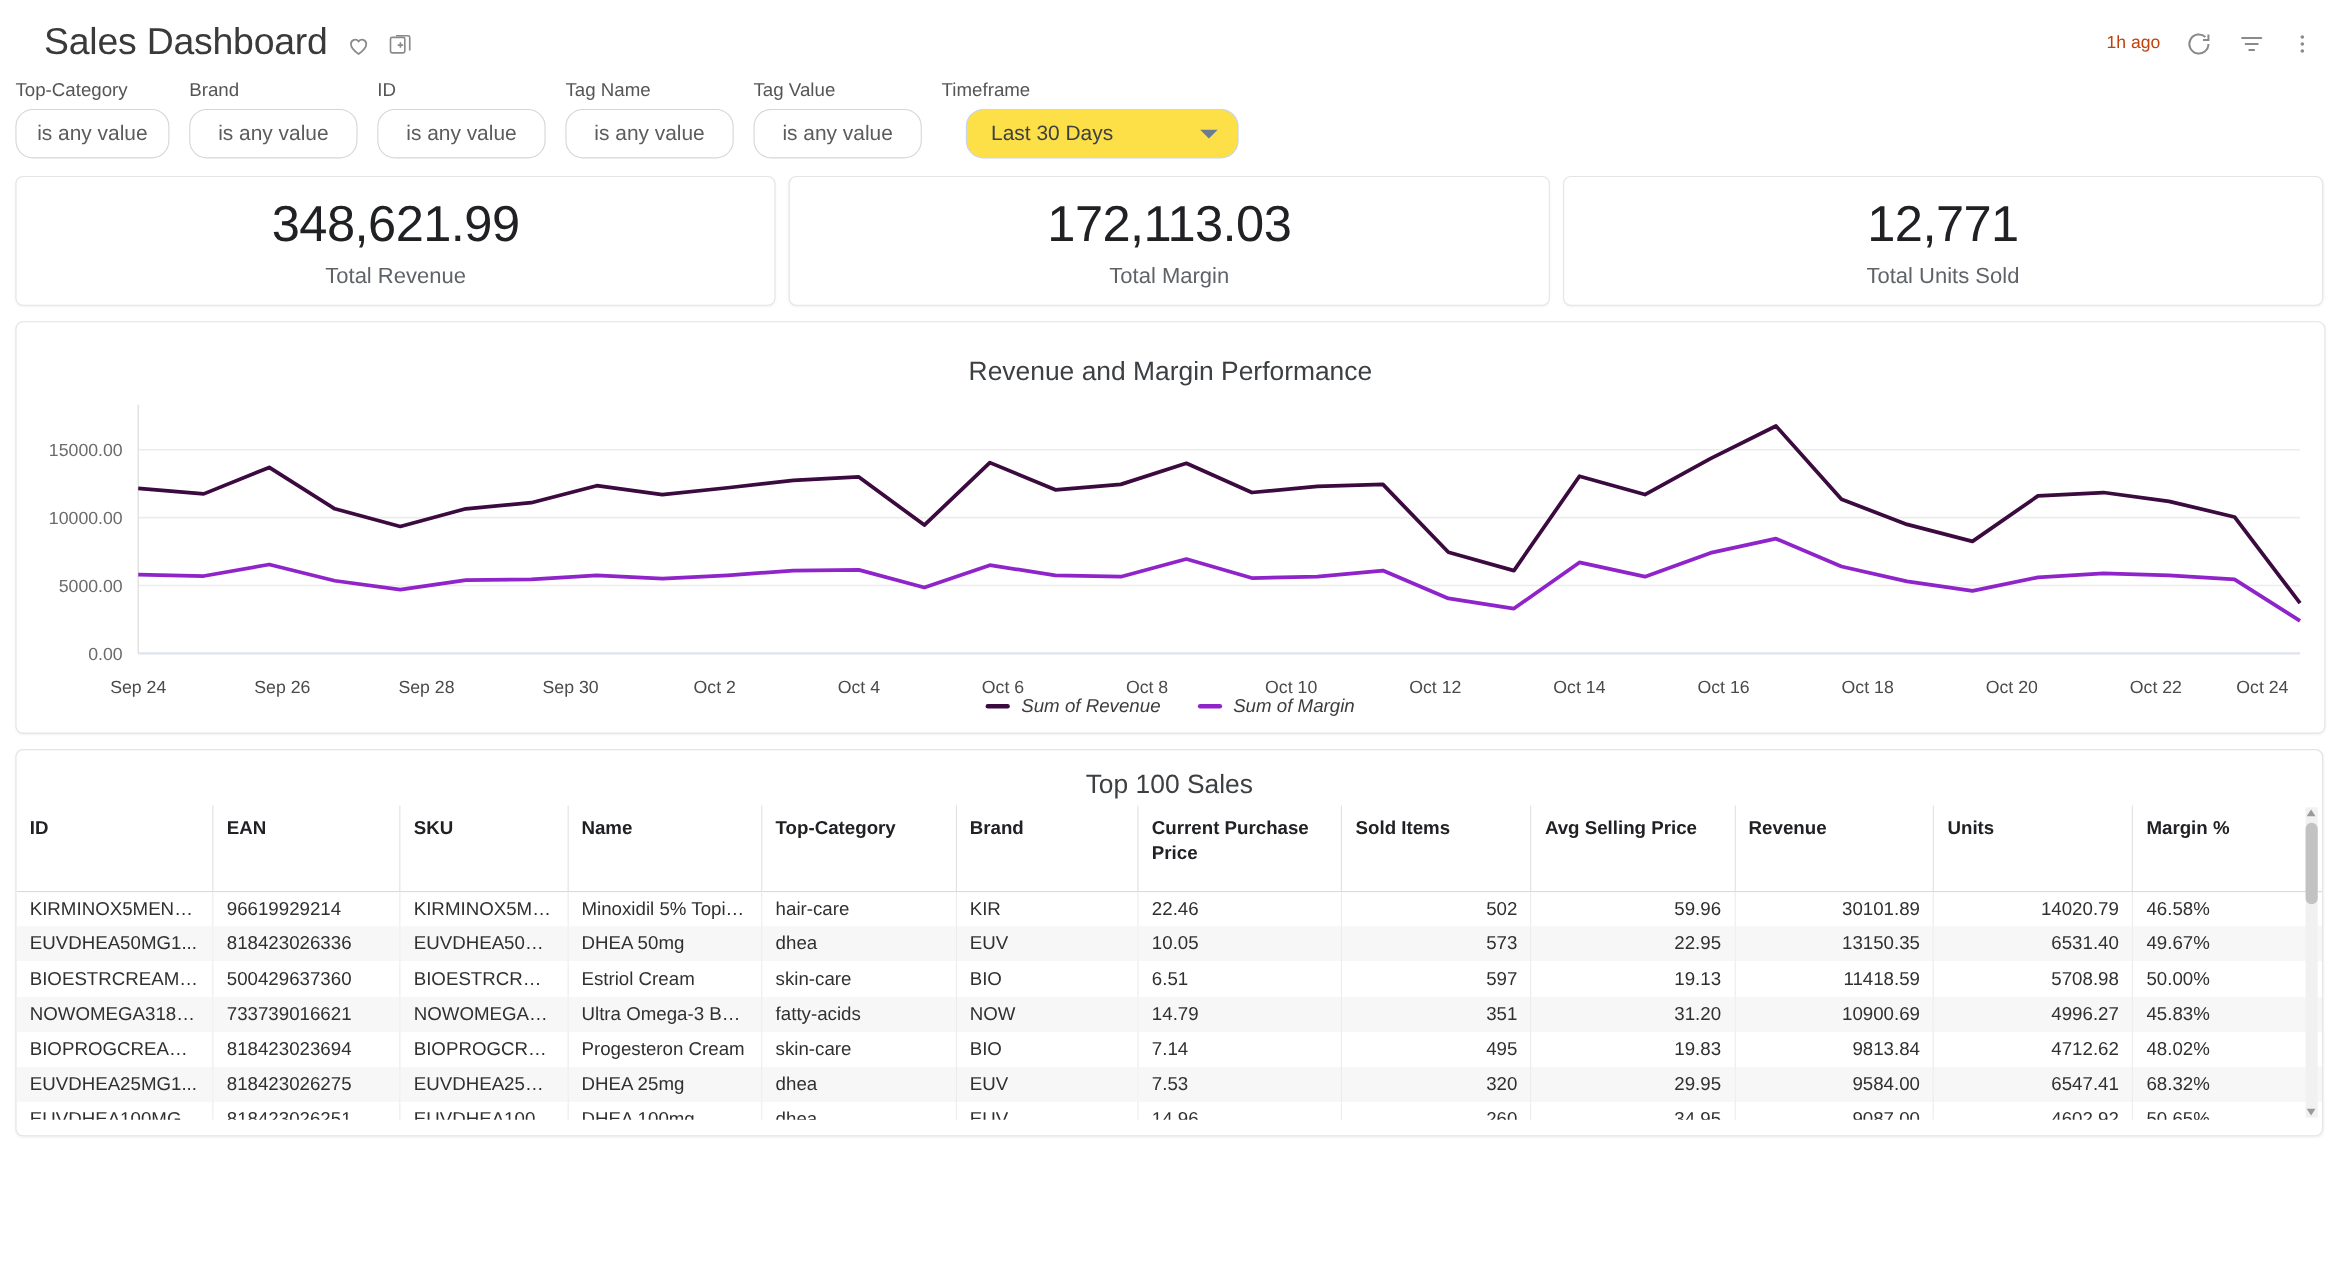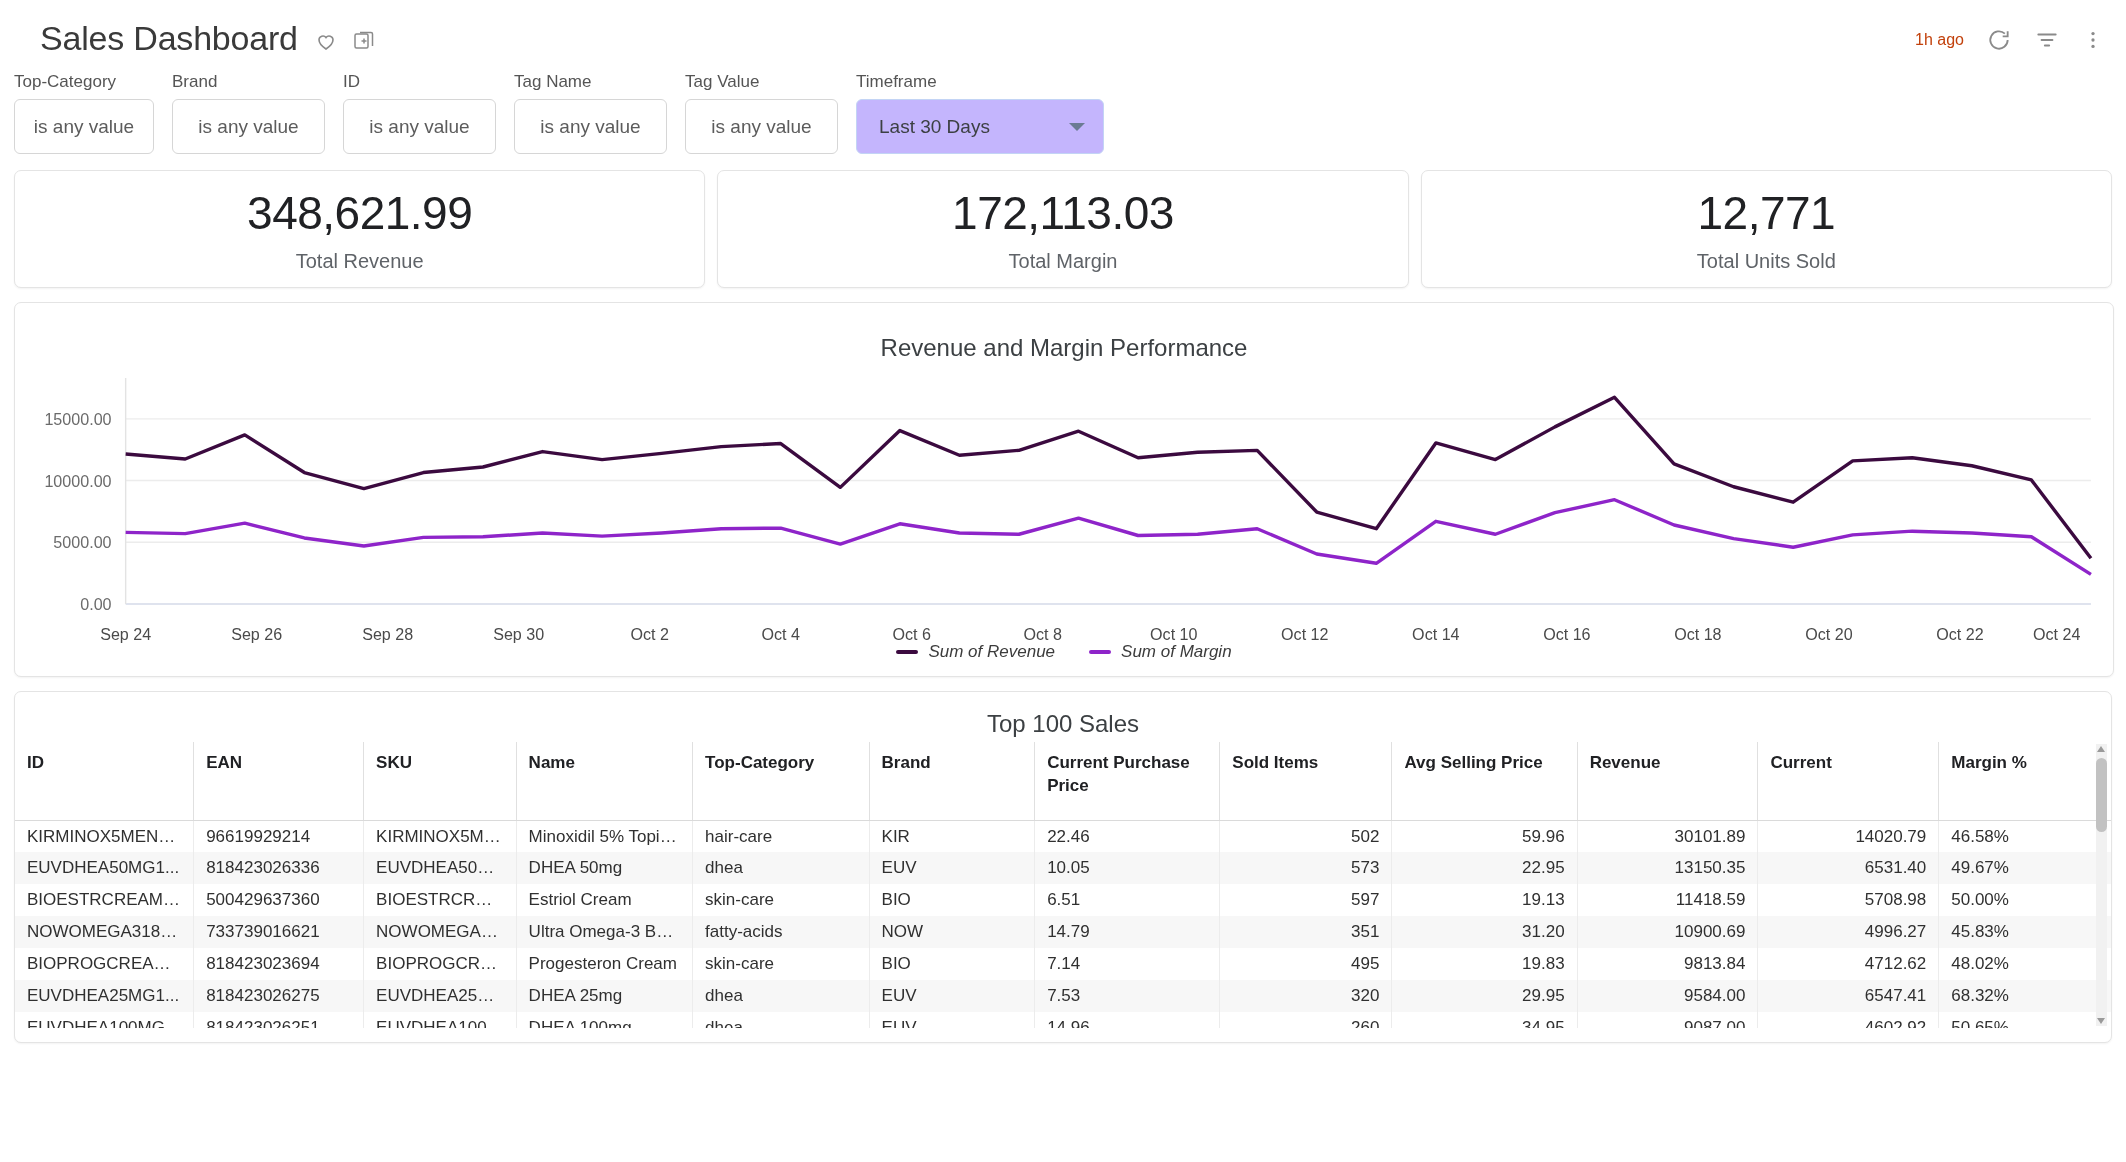--- a/index.html
+++ b/index.html
@@ -26,30 +26,30 @@
   .title-icons { display: flex; align-items: center; gap: 14px; margin-left: 16px; margin-top: 6px; }
   .hdr-right { margin-left: auto; display: flex; align-items: center; gap: 22px; margin-top: 4px; }
   .ago { font-size: 16px; color: #c2410c; }
   .ico { display: inline-flex; align-items: center; justify-content: center; color: #8a8a8a; }
 
   
   .filters { display: flex; gap: 18px; padding: 10px 0 0 14px; }
   .filter { display: flex; flex-direction: column; }
   .filter-label { font-size: 17px; color: #555; margin-bottom: 7px; }
   .filter-box {
-    border: 1px solid #d6d6d6; border-radius: 6px;
-    background: #fff; height: 55px; min-width: 140px;
+    border: 1px solid #d6d6d6; border-radius: 16px;
+    background: #fff; height: 45px; min-width: 140px;
     display: flex; align-items: center; justify-content: center;
     font-size: 19px; color: #5c5c5c; padding: 0 16px;
   }
   .filter-box.wide { min-width: 153px; }
   .filter-box.timeframe {
-    background: #c4b5fd; border-color: #c3d4f5;
+    background: #fde047; border-color: #c3d4f5;
     justify-content: space-between; min-width: 248px;
-    color: #3c4043; padding: 0 18px 0 22px;
+    color: #3c4043; padding: 0 18px 0 22px; margin-left: 22px;
   }
   .chev { width: 0; height: 0; border-left: 8px solid transparent; border-right: 8px solid transparent; border-top: 8px solid #6b7b93; }
 
   
   .kpis { display: flex; gap: 12px; padding: 16px 14px 0 14px; }
   .card {
     background: #fff; border: 1px solid #e4e4e4; border-radius: 7px;
     box-shadow: 0 1px 2px rgba(0,0,0,.05);
   }
   .kpi { flex: 1; height: 118px; display: flex; flex-direction: column;
@@ -270,21 +270,21 @@
               <th>ID</th>
               <th>EAN</th>
               <th>SKU</th>
               <th>Name</th>
               <th>Top-Category</th>
               <th>Brand</th>
               <th>Current Purchase Price</th>
               <th>Sold Items</th>
               <th>Avg Selling Price</th>
               <th>Revenue</th>
-              <th>Current</th>
+              <th>Units</th>
               <th>Margin %</th>
             </tr>
           </thead>
         <tbody id="body">
             <tr>
               <td>KIRMINOX5MEN6...</td>
               <td>96619929214</td>
               <td>KIRMINOX5ME...</td>
               <td>Minoxidil 5% Topical f...</td>
               <td>hair-care</td>

